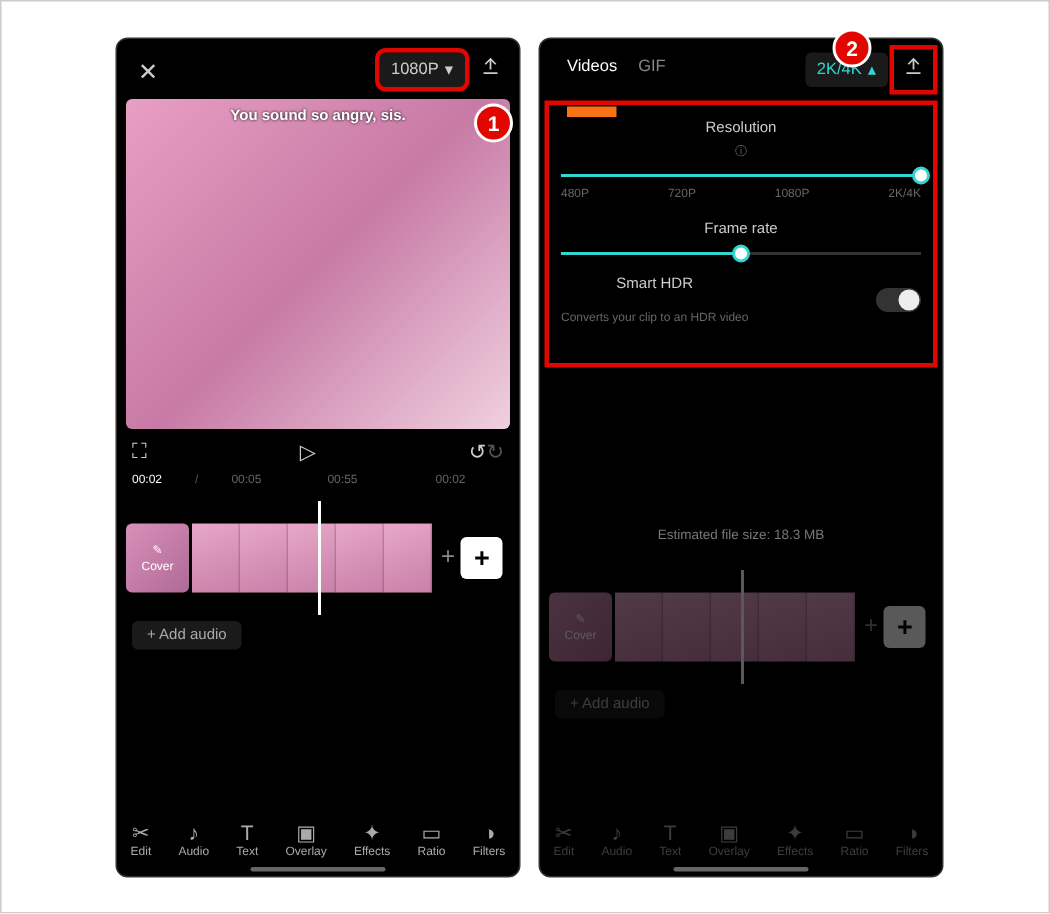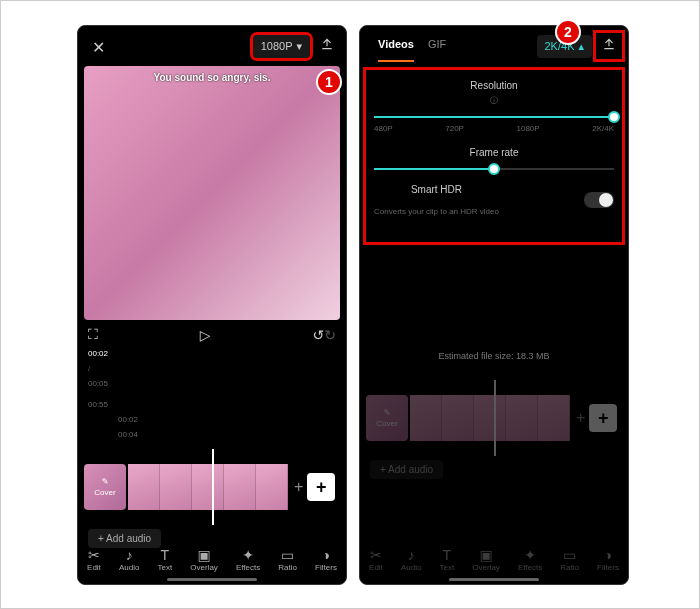--- a/index.html
+++ b/index.html
@@ -7,42 +7,42 @@
   .stage { width: 700px; height: 609px; position: relative; border: 1px solid #ccc; }
   .phone { position: absolute; width: 270px; height: 560px; background: #000; border: 1px solid #333; border-radius: 8px; top: 24px; }
   .phone.left { left: 76px; }
   .phone.right { left: 358px; }
   .topbar { height: 40px; display: flex; align-items: center; justify-content: flex-end; padding: 0 6px; gap: 4px; }
   .close { position: absolute; left: 14px; top: 12px; color: #ccc; font-size: 16px; }
   .resbtn { background: #1a1a1a; color: #ccc; font-size: 11px; padding: 5px 8px; border-radius: 4px; display: flex; align-items: center; gap: 4px; }
   .resbtn.hl { outline: 3px solid #e10600; }
   .exportbtn { color: #ccc; padding: 4px 6px; }
   .exportbtn.hl { outline: 3px solid #e10600; }
-  .preview { margin: 0 6px; height: 254px; background: linear-gradient(135deg,#e89fc3,#c77aa5,#f0d0e0); border-radius: 4px; position: relative; overflow: hidden; display:flex; align-items:flex-start; justify-content:center; }
+  .preview { margin: 0 6px; height: 220px; background: linear-gradient(135deg,#e89fc3,#c77aa5,#f0d0e0); border-radius: 4px; position: relative; overflow: hidden; display:flex; align-items:flex-start; justify-content:center; }
   .subtitle { position: absolute; top: 6px; color: #fff; font-size: 10px; font-weight: bold; text-shadow: 0 0 2px #000; }
   .pctrl { display: flex; justify-content: space-between; align-items: center; padding: 6px 10px; color: #ccc; font-size: 14px; }
   .pctrl .spacer { flex:1; }
-  .tc { display:flex; gap: 6px; padding: 0 10px 6px; color:#666; font-size:8px;flex-direction:column; }
+  .tc { display:flex; gap: 22px; padding: 0 10px 6px; color:#666; font-size:8px; }
   .tc span:first-child { color:#fff; }
   .timeline { height: 64px; margin: 10px 6px 4px; display: flex; align-items: center; gap: 2px; position: relative; }
   .timeline::after { content:""; position:absolute; left:50%; top:-6px; bottom:-6px; width:2px; background:#fff; }
   .cover { width:42px; height:46px; background: linear-gradient(135deg,#d890b8,#b06a98); border-radius:4px; display:flex; flex-direction:column; align-items:center; justify-content:center; color:#fff; font-size:8px; gap:2px; }
   .clips { display:flex; height:46px; }
   .clip { width:32px; height:46px; background: linear-gradient(160deg,#e8a8c8,#c880a8); border-right:1px solid rgba(0,0,0,.2); }
   .plus { display:flex; align-items:center; gap:4px; margin-left:4px; }
   .plusbig { width:28px; height:28px; background:#fff; color:#000; border-radius:4px; display:flex; align-items:center; justify-content:center; font-size:18px; font-weight:bold; }
   .addaudio { margin:6px 10px; display:inline-flex; align-items:center; gap:4px; background:#1a1a1a; color:#aaa; font-size:10px; padding:4px 10px; border-radius:4px; }
   .toolbar { position:absolute; bottom:12px; left:0; right:0; display:flex; justify-content:space-around; color:#aaa; font-size:8px; }
   .tool { display:flex; flex-direction:column; align-items:center; gap:2px; }
   .tool svg, .tool .glyph { height:14px; }
   .glyph { font-size:14px; }
   .homebar { position:absolute; bottom:3px; left:50%; transform:translateX(-50%); width:90px; height:3px; background:#666; border-radius:2px; }
   
   .tabs { display:flex; gap:14px; padding:0 10px; position:absolute; top:12px; left:8px; color:#888; font-size:11px; }
-  .tabs .active { color:#fff; border-bottom:2px solid #f97316; padding-bottom:10px;font-weight:bold; }
+  .tabs .active { color:#fff; border-bottom:7px solid #f97316; padding-bottom:21px; }
   .panel { position:absolute; top:44px; left:6px; right:6px; padding:10px 8px 12px; outline:3px solid #e10600; }
   .row { margin-bottom:14px; }
   .lbl { color:#ccc; font-size:10px; margin-bottom:10px; display:flex; align-items:center; gap:4px;flex-direction:column;}
   .sub { color:#666; font-size:8px; }
   .slider { position:relative; height:2px; background:#333; }
   .slider .fill { position:absolute; height:2px; background:#2fd7d0; left:0; }
   .slider .thumb { position:absolute; top:50%; transform:translate(-50%,-50%); width:12px; height:12px; border-radius:50%; background:#fff; border:2px solid #2fd7d0; }
   .ticks { display:flex; justify-content:space-between; color:#666; font-size:8px; margin-top:6px; }
   .toggle { position:relative; width:30px; height:16px; background:#333; border-radius:8px; }
   .toggle .knob { position:absolute; top:1px; right:1px; width:14px; height:14px; background:#eee; border-radius:50%; }

